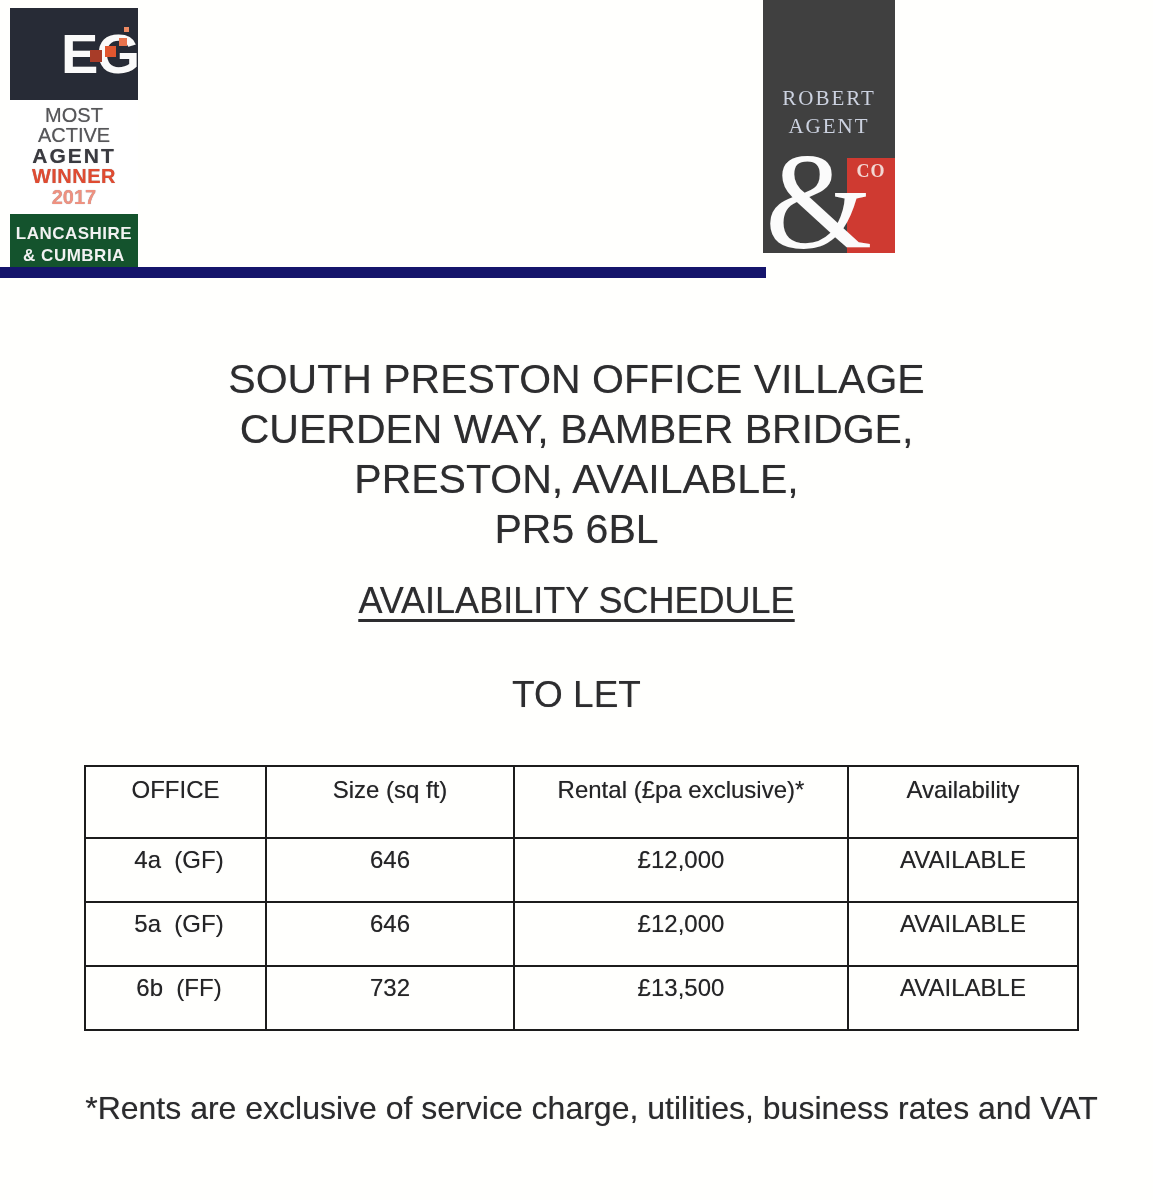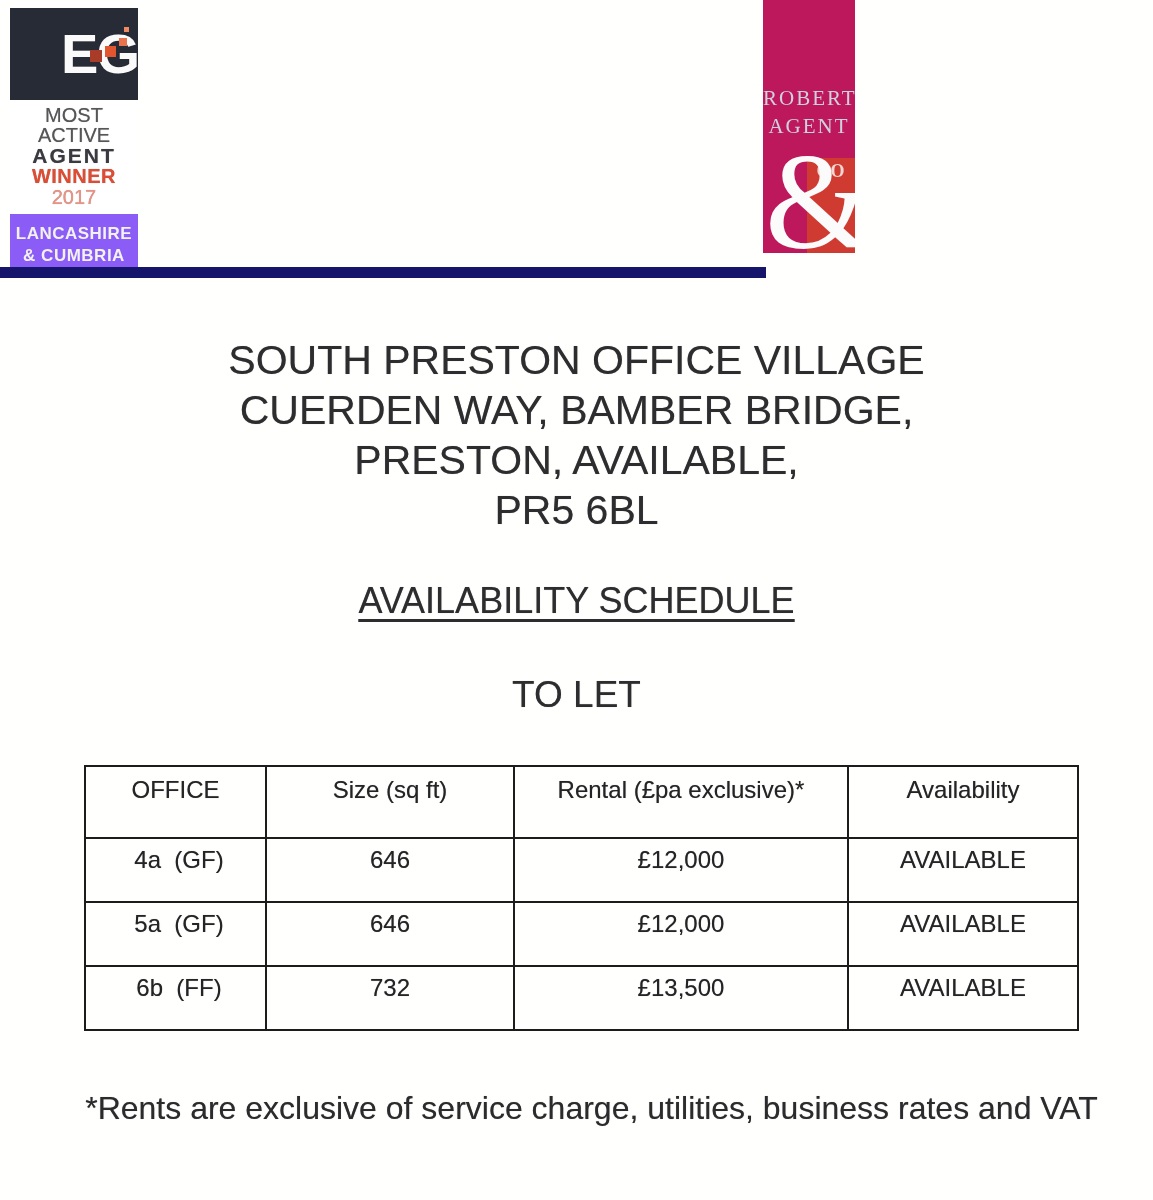--- a/index.html
+++ b/index.html
@@ -26,31 +26,31 @@
   .eg-dot { position: absolute; }
   .eg-dot1 { left: 80px; top: 42px; width: 12px; height: 12px; background: #a83c28; }
   .eg-dot2 { left: 95px; top: 38px; width: 11px; height: 11px; background: #e1562f; }
   .eg-dot3 { left: 109px; top: 30px; width: 8px; height: 8px; background: #e8734d; }
   .eg-dot4 { left: 114px; top: 19px; width: 5px; height: 5px; background: #ef8a62; }
   .eg-mid { background: #ffffff; text-align: center; padding: 5px 0 6px 0; }
   .eg-most { color: #565659; font-size: 20px; letter-spacing: 0px; line-height: 20px; }
   .eg-agent { color: #3a3a40; font-size: 21px; font-weight: 700; letter-spacing: 2px; line-height: 21px; }
   .eg-winner-row { font-size: 20px; font-weight: 700; line-height: 21px; }
   .eg-winner { color: #e04b31; letter-spacing: 0.5px; }
-  .eg-year { color: #ef9180; font-weight: 400; }
+  .eg-year { color: #ef9180; font-weight: 700; }
   .eg-bottom {
-    background: #8b5cf6; color: #f2f2f2; text-align: center;
+    background: #14532d; color: #f2f2f2; text-align: center;
     padding: 9px 0 10px 0; font-weight: 700; font-size: 17px; line-height: 22px;
     letter-spacing: 0.5px;
   }
 
   
   .rp-logo {
-    position: absolute; left: 763px; top: 0; width: 92px; height: 253px;
-    background: #be185d; overflow: hidden;
+    position: absolute; left: 763px; top: 0; width: 132px; height: 253px;
+    background: #404040; overflow: hidden;
   }
   .rp-name {
     padding-top: 84px; text-align: center;
     font-family: "Liberation Serif", serif;
     color: #ccd2e0; font-size: 21px; letter-spacing: 2px; line-height: 28px;
     font-weight: 400;
   }
   .rp-co-box {
     position: absolute; right: 0; top: 158px; width: 48px; height: 95px;
     background: #cf3a31;
@@ -64,21 +64,21 @@
     position: absolute; left: 2px; bottom: -18px;
     font-family: "Liberation Serif", serif;
     color: #fbfbfb; font-size: 138px; line-height: 1; z-index: 2;
   }
 
   
   .divider { position: absolute; left: 0; top: 267px; width: 766px; height: 11px; background: #15156b; }
 
   
   .title-block {
-    position: absolute; top: 335px; left: 0; width: 100%;
+    position: absolute; top: 354px; left: 0; width: 100%;
     text-align: center; font-size: 41px; line-height: 50px;
     color: #2d2d2f; letter-spacing: 0px;
   }
   .schedule-heading {
     position: absolute; top: 580px; left: 0; width: 100%;
     text-align: center; font-size: 36px; color: #2d2d2f;
   }
   .schedule-heading span {
     text-decoration: underline; text-decoration-thickness: 2.5px; text-underline-offset: 6px;
   }

